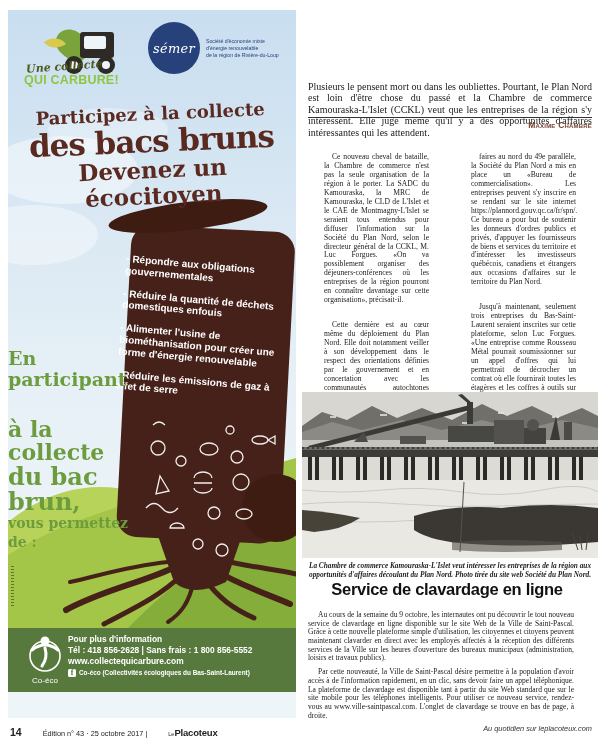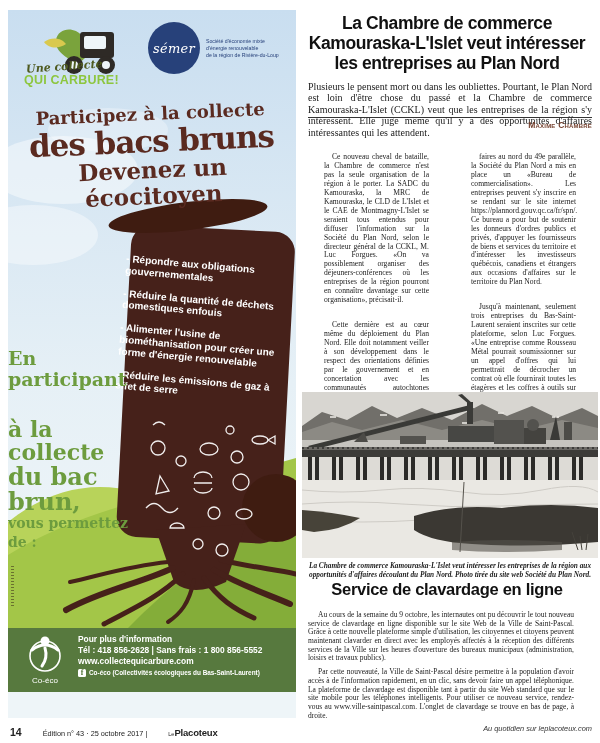--- a/index.html
+++ b/index.html
@@ -33,21 +33,21 @@
   #semer-circle{left:140px;top:12px;width:52px;height:52px;border-radius:50%;background:#27417a;
                 display:flex;align-items:center;justify-content:center;}
   #semer-name{color:#fff;font-family:"DejaVu Serif",serif;font-style:italic;font-size:13px;letter-spacing:.3px;}
   #semer-desc{left:198px;top:28px;width:86px;font-family:"Liberation Sans",sans-serif;font-size:5.2px;
               line-height:1.35;color:#27417a;}
   #ad-credit{left:3px;top:556px;width:3px;height:42px;opacity:.55;
              background:repeating-linear-gradient(#3a2a1a 0 1px,transparent 1px 3px);}
   #ad-contact-band{left:0;top:618px;width:288px;height:64px;background:#57793e;color:#fff;}
   #coeco{left:12px;top:4px;width:50px;height:56px;text-align:center;}
   #coeco-label{position:absolute;left:0;top:44px;width:50px;font-family:"Liberation Sans",sans-serif;font-size:8px;color:#fff;}
-  #contact-text{left:70px;top:6px;width:214px;font-family:"Liberation Sans",sans-serif;font-weight:bold;line-height:1.3;}
+  #contact-text{left:60px;top:6px;width:214px;font-family:"Liberation Sans",sans-serif;font-weight:bold;line-height:1.3;}
   .ct{font-size:8.4px;}
   .fb-row{display:flex;align-items:center;margin-top:2px;}
   .fb-icon{width:8px;height:8px;background:#ffffff;color:#57793e;font-family:"Liberation Serif",serif;
            font-weight:bold;font-size:8px;line-height:8px;text-align:center;border-radius:1.5px;margin-right:3px;}
   .fb-text{font-size:6.4px;font-weight:bold;}
   #ad-logos-band{left:0;top:682px;width:288px;height:26px;background:#4a6a33;display:flex;align-items:center;
                  justify-content:space-around;color:#fff;font-family:"Liberation Sans",sans-serif;}
   .plogo{display:flex;align-items:center;gap:3px;}
   .plogo .txt{display:flex;flex-direction:column;line-height:1.05;}
   .pl-top{font-size:6.5px;font-weight:bold;font-style:italic;}
@@ -251,23 +251,20 @@
             <path d="M7,11 L12,3 L13,8 Z" fill="#fff"></path>
         </svg>
         <div class="txt">
             <span class="pl-top" style="font-size:5px">Ville de</span>
             <span class="pl-bot">Rivière-du-Loup</span>
           </div>
       </div>
     </div>
   </div>
 
-  <div id="a1-title" class="abs preline">La Chambre de commerce
-Kamouraska-L'Islet veut intéresser
-les entreprises au Plan Nord</div>
   <div id="a1-lead" class="abs just">Plusieurs le pensent mort ou dans les oubliettes. Pourtant, le Plan Nord est loin d'être chose du passé et la Chambre de commerce Kamouraska-L'Islet (CCKL) veut que les entreprises de la région s'y intéressent. Elle juge même qu'il y a des opportunités d'affaires intéressantes qui les attendent.</div>
   <div id="byline-rule" class="abs"></div>
   <div id="a1-byline" class="abs">Maxime Chambre</div>
 
   <div id="a1-cols" class="abs">
     <div class="col just">
       <p>Ce nouveau cheval de bataille, la Chambre de commerce n'est pas la seule organisation de la région à le porter. La SADC du Kamouraska, la MRC de Kamouraska, le CLD de L'Islet et le CAE de Montmagny-L'Islet se seraient tous entendus pour diffuser l'information sur la Société du Plan Nord, selon le directeur général de la CCKL, M. Luc Forgues. «On va possiblement organiser des déjeuners-conférences où les entreprises de la région pourront en connaître davantage sur cette organisation», précisait-il.</p>
       <p>Cette dernière est au cœur même du déploiement du Plan Nord. Elle doit notamment veiller à son développement dans le respect des orientations définies par le gouvernement et en concertation avec les communautés autochtones concernées. «La réalité est différente là-bas. Les entreprises qui veulent y faire des affaires seront donc accompagnées du début à la fin», d'indiquer Luc Forgues.</p>
       <div class="subhead">Bureau de commercialisation</div>
       <p>Ville d'être à l'affût des possibilités d'af-</p>

